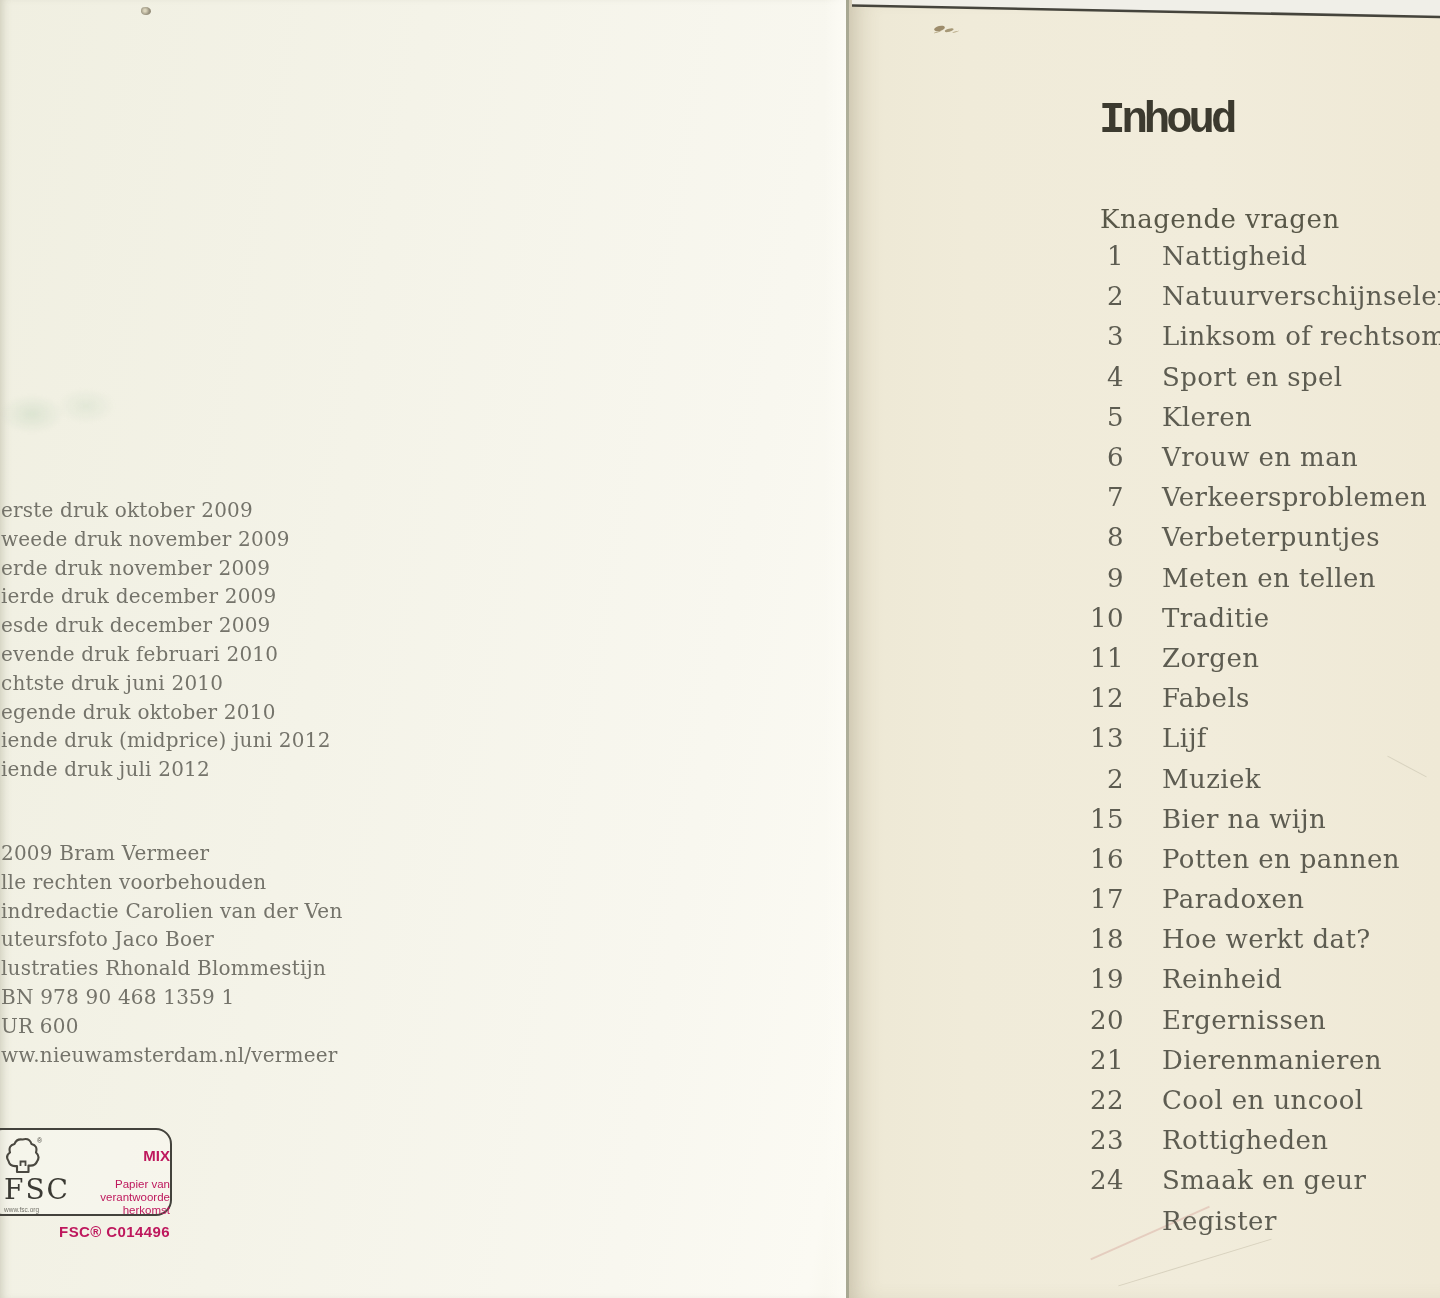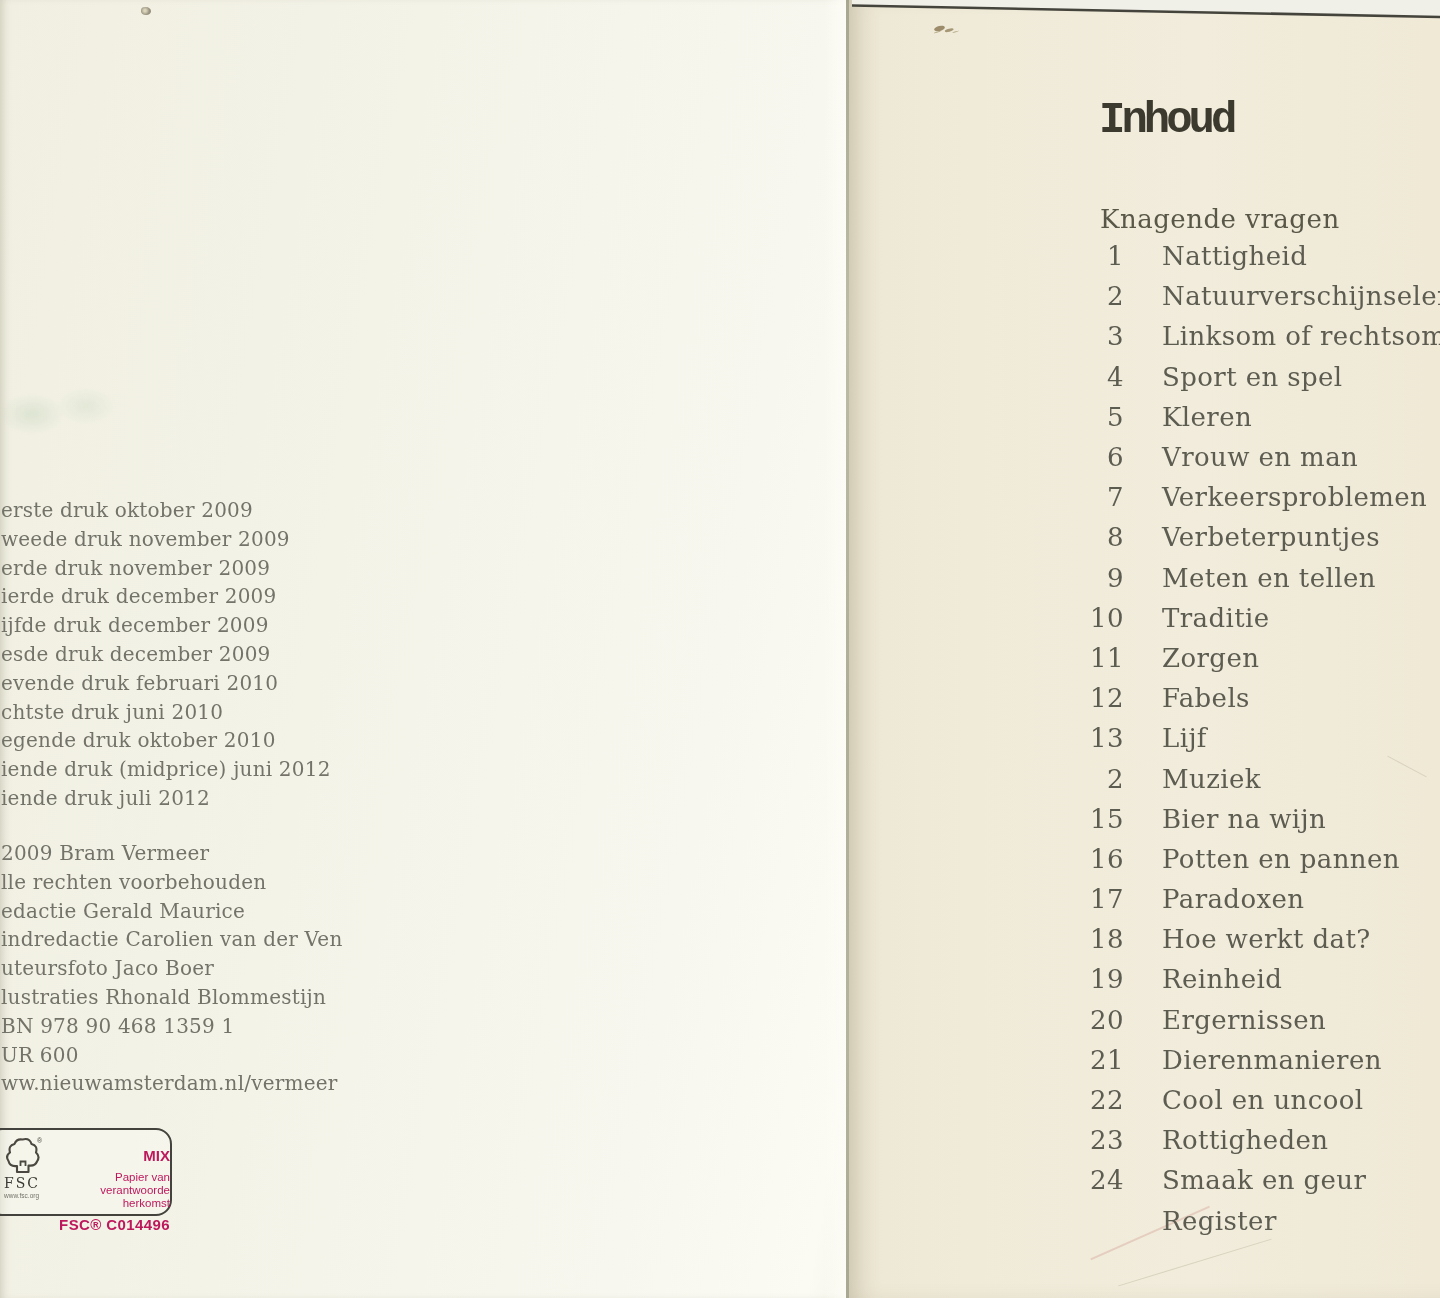--- a/index.html
+++ b/index.html
@@ -41,25 +41,25 @@
   .colophon-block{position:absolute;left:1px;color:#74736a;font-size:20px;line-height:28.8px;
     letter-spacing:.2px;white-space:nowrap;}
   #print-history{top:496px;}
   #credits{top:839px;}
 
   
   .fsc-box{position:absolute;left:-14px;top:1128px;width:182px;height:84px;
     border:2px solid #43423c;border-radius:16px;display:flex;background:rgba(252,251,245,.35);}
   .fsc-left{width:62px;padding-left:16px;box-sizing:border-box;display:flex;flex-direction:column;align-items:flex-start;}
   .fsc-tree{margin-top:6px;}
-  .fsc-brand{font-family:"DejaVu Serif",serif;font-size:14px;color:#3b3a34;letter-spacing:2px;line-height:1;margin-top:2px;}
+  .fsc-brand{font-family:"DejaVu Serif",serif;font-size:28px;color:#3b3a34;letter-spacing:2px;line-height:1;margin-top:2px;}
   .fsc-url{font-family:"Liberation Sans",sans-serif;font-size:6.5px;color:#73726a;margin-top:2px;}
   .fsc-right{flex:1;text-align:right;padding-top:18px;font-family:"Liberation Sans",sans-serif;color:#be185d;}
   .fsc-mix{font-size:15px;font-weight:bold;line-height:1;}
-  .fsc-sub{font-size:11.5px;line-height:1.15;margin-top:8px;}
+  .fsc-sub{font-size:11.5px;line-height:1.15;margin-top:15px;}
   .fsc-cert{font-size:15px;font-weight:bold;margin-top:5px;letter-spacing:.4px;}
 
   
   .toc-title{position:absolute;left:1099px;top:98px;
     font-family:"Liberation Mono",monospace;font-weight:bold;font-size:44px;line-height:1;
     letter-spacing:-4px;color:#3c3a2f;}
   .toc-section{position:absolute;left:1100px;top:206px;font-size:26px;line-height:1;
     color:#585748;letter-spacing:.5px;}
   .toc-list{position:absolute;left:1078px;top:236px;color:#5d5c51;}
   .toc-row{display:flex;height:40.2px;align-items:center;font-size:26px;letter-spacing:.4px;white-space:nowrap;}
@@ -86,33 +86,31 @@
   <div class="speck2"></div>
   <div class="scratch1"></div>
   <div class="scratch2"></div>
   <div class="scratch3"></div>
 
   <div class="colophon-block" id="print-history">
     <div>erste druk oktober 2009</div>
     <div>weede druk november 2009</div>
     <div>erde druk november 2009</div>
     <div>ierde druk december 2009</div>
-    <div>ijfde druk december 2009</div>
     <div>esde druk december 2009</div>
     <div>evende druk februari 2010</div>
     <div>chtste druk juni 2010</div>
     <div>egende druk oktober 2010</div>
     <div>iende druk (midprice) juni 2012</div>
     <div>iende druk juli 2012</div>
   </div>
 
   <div class="colophon-block" id="credits">
     <div>2009 Bram Vermeer</div>
     <div>lle rechten voorbehouden</div>
-    <div>edactie Gerald Maurice</div>
     <div>indredactie Carolien van der Ven</div>
     <div>uteursfoto Jaco Boer</div>
     <div>lustraties Rhonald Blommestijn</div>
     <div>BN 978 90 468 1359 1</div>
     <div>UR 600</div>
     <div>ww.nieuwamsterdam.nl/vermeer</div>
   </div>
 
   <div class="fsc-box">
     <div class="fsc-left">

